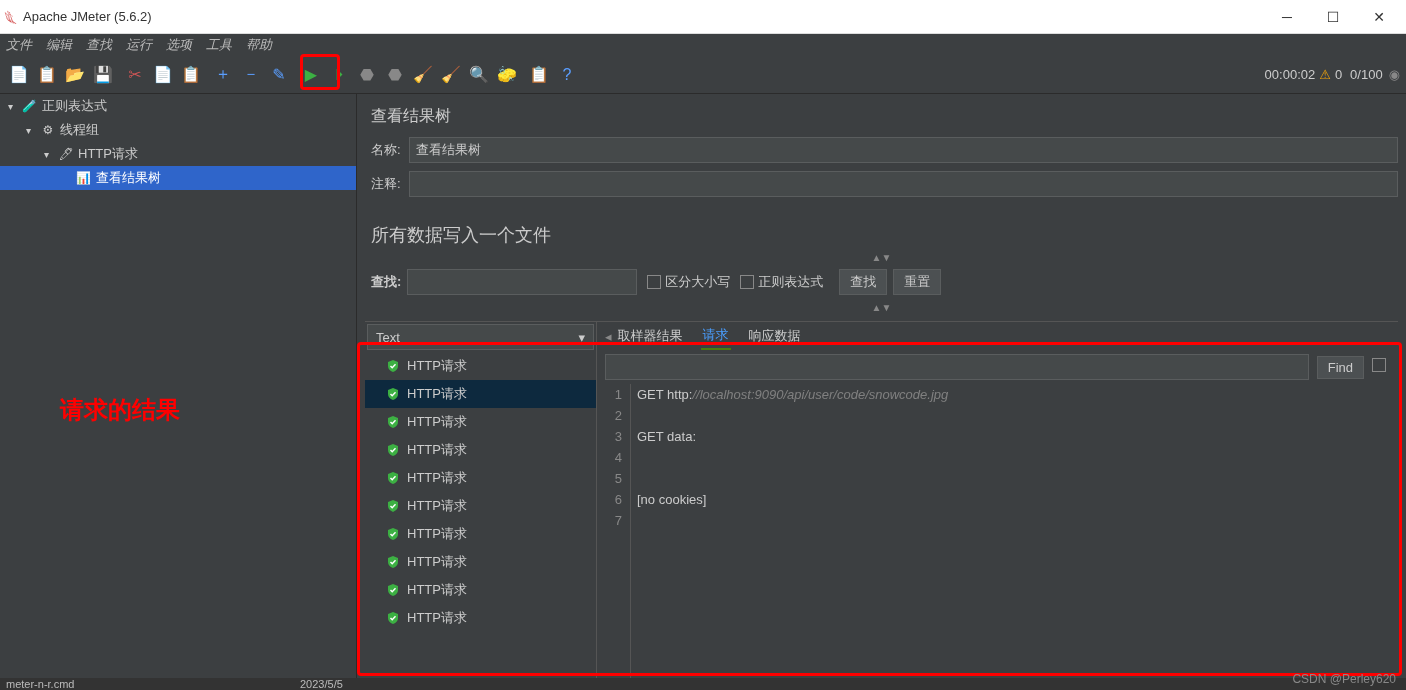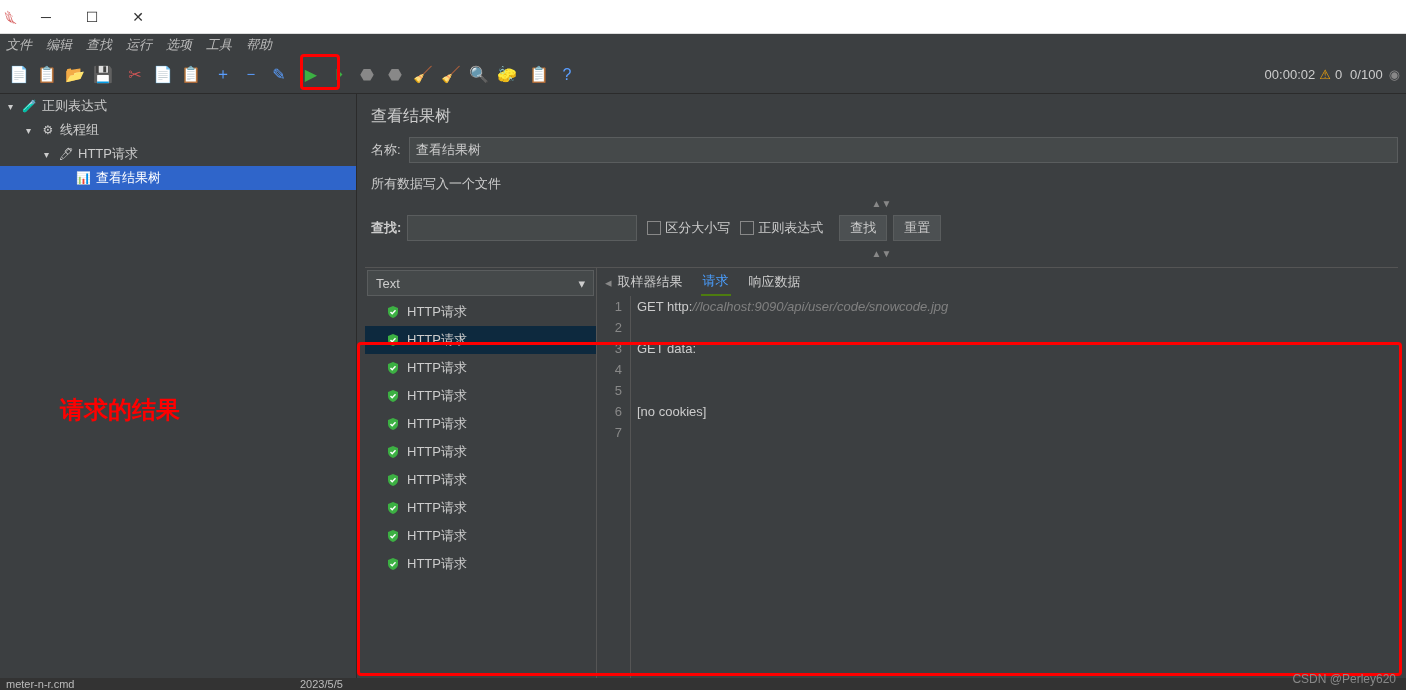--- a/index.html
+++ b/index.html
@@ -32,21 +32,21 @@
 .chart { color: #b58c4a; }
 
 .annot-run { position: absolute; left: 365px; top: 0px; font-size: 24px; color: #ff0000; font-weight: bold; }
 .annot-req { position: absolute; left: 60px; top: 300px; font-size: 24px; color: #ff0000; font-weight: bold; text-align: right; }
 
 .right-pane { flex: 1; background: #3c3f41; display: flex; flex-direction: column; padding: 6px 8px 0 8px; position: relative; }
 .pane-title { font-size: 16px; color: #ccc; padding: 6px 0 10px 6px; }
 .form-row { display: flex; align-items: center; margin-bottom: 8px; font-size: 13px; color: #ccc; }
 .form-row .lbl { width: 44px; padding-left: 6px; }
 .form-row input[type=text] { flex: 1; height: 26px; background: #45494a; border: 1px solid #5a5d5e; color: #ccc; padding: 0 6px; font-size: 13px; }
-.section-label { font-size: 13px; color: #ccc; padding: 4px 6px; }
+.section-label { font-size: 18px; color: #ccc; padding: 4px 6px; margin-top: 14px; }
 .file-row { display: flex; align-items: center; margin-bottom: 4px; font-size: 13px; color: #ccc; }
 .file-row .lbl { padding-left: 6px; margin-right: 6px; }
 .file-row input { width: 620px; height: 26px; background: #45494a; border: 1px solid #5a5d5e; color: #ccc; padding: 0 6px; font-size: 13px; }
 .btn { background: #4c5052; border: 1px solid #5a5d5e; color: #ccc; padding: 3px 10px; font-size: 13px; margin-left: 6px; }
 .file-row .rest { margin-left: 8px; display: flex; align-items: center; }
 .chk { width: 14px; height: 14px; border: 1px solid #888; margin-right: 4px; background: #3c3f41; display: inline-block; }
 .collapse-bar { height: 12px; display: flex; align-items: center; justify-content: center; color: #888; font-size: 10px; }
 .search-row { display: flex; align-items: center; margin: 6px 0; font-size: 13px; color: #ccc; }
 .search-row .lbl { padding: 0 6px; font-weight: bold; }
 .search-row input { width: 230px; height: 26px; background: #45494a; border: 1px solid #5a5d5e; color: #ccc; padding: 0 6px; font-size: 13px; margin-right: 10px; }
@@ -80,20 +80,21 @@
 .watermark { position: absolute; right: 10px; bottom: 4px; font-size: 12px; color: #888; z-index: 10; }
 .bottom-strip { position: absolute; left: 0; bottom: 0; height: 12px; width: 1406px; background: #333; }
 .bottom-strip .bl { position: absolute; left: 6px; bottom: 0; font-size: 11px; color: #bbb; }
 .bottom-strip .bm { position: absolute; left: 300px; bottom: 0; font-size: 11px; color: #bbb; }
 </style>
 </head>
 <body>
 
 <div class="titlebar">
   <span class="feather">𓆰</span>
+  <span class="title">Apache JMeter (5.6.2)</span>
   <div class="win-btn">─</div>
   <div class="win-btn">☐</div>
   <div class="win-btn close">✕</div>
 </div>
 
 <div class="app">
   <div class="menubar">
     <span>文件</span>
     <span>编辑</span>
     <span>查找</span>
@@ -165,20 +166,24 @@
       </div>
       <div class="annot-req">请求的结果</div>
     </div>
 
     <div class="right-pane">
       <div class="pane-title">查看结果树</div>
       <div class="form-row">
         <span class="lbl">名称:</span>
         <input type="text" value="查看结果树" style="">
       </div>
+      <div class="form-row">
+        <span class="lbl">注释:</span>
+        <input type="text" value="" style="">
+      </div>
       <div class="section-label">所有数据写入一个文件</div>
       <div class="collapse-bar">▲▼</div>
       <div class="search-row">
         <span class="lbl">查找:</span>
         <input type="text" value="" style="">
         <span class="chk"></span>
         <span style="margin-right:10px">区分大小写</span>
         <span class="chk"></span>
         <span style="margin-right:10px">正则表达式</span>
         <button class="btn">查找</button>
@@ -285,20 +290,25 @@
               </div>
             </div>
         </div>
         <div class="results-right">
           <div class="tabs">
             <span style="margin-right:4px;color:#888">◂</span>
             <span class="tab">取样器结果</span>
             <span class="tab active">请求</span>
             <span class="tab">响应数据</span>
           </div>
+          <div class="find-row">
+            <input type="text" style="">
+            <button class="btn">Find</button>
+            <span class="chk-wrap"><span class="chk"></span></span>
+          </div>
           <div class="code-area">
             <div class="gutter" id="gutter">1<br>2<br>3<br>4<br>5<br>6<br>7</div>
             <div class="code"><span>GET http:</span><span class="url">//localhost:9090/api/user/code/snowcode.jpg</span>
 
 <span>GET data:</span>
 
 
 <span>[no cookies]</span>
 </div>
           </div>

